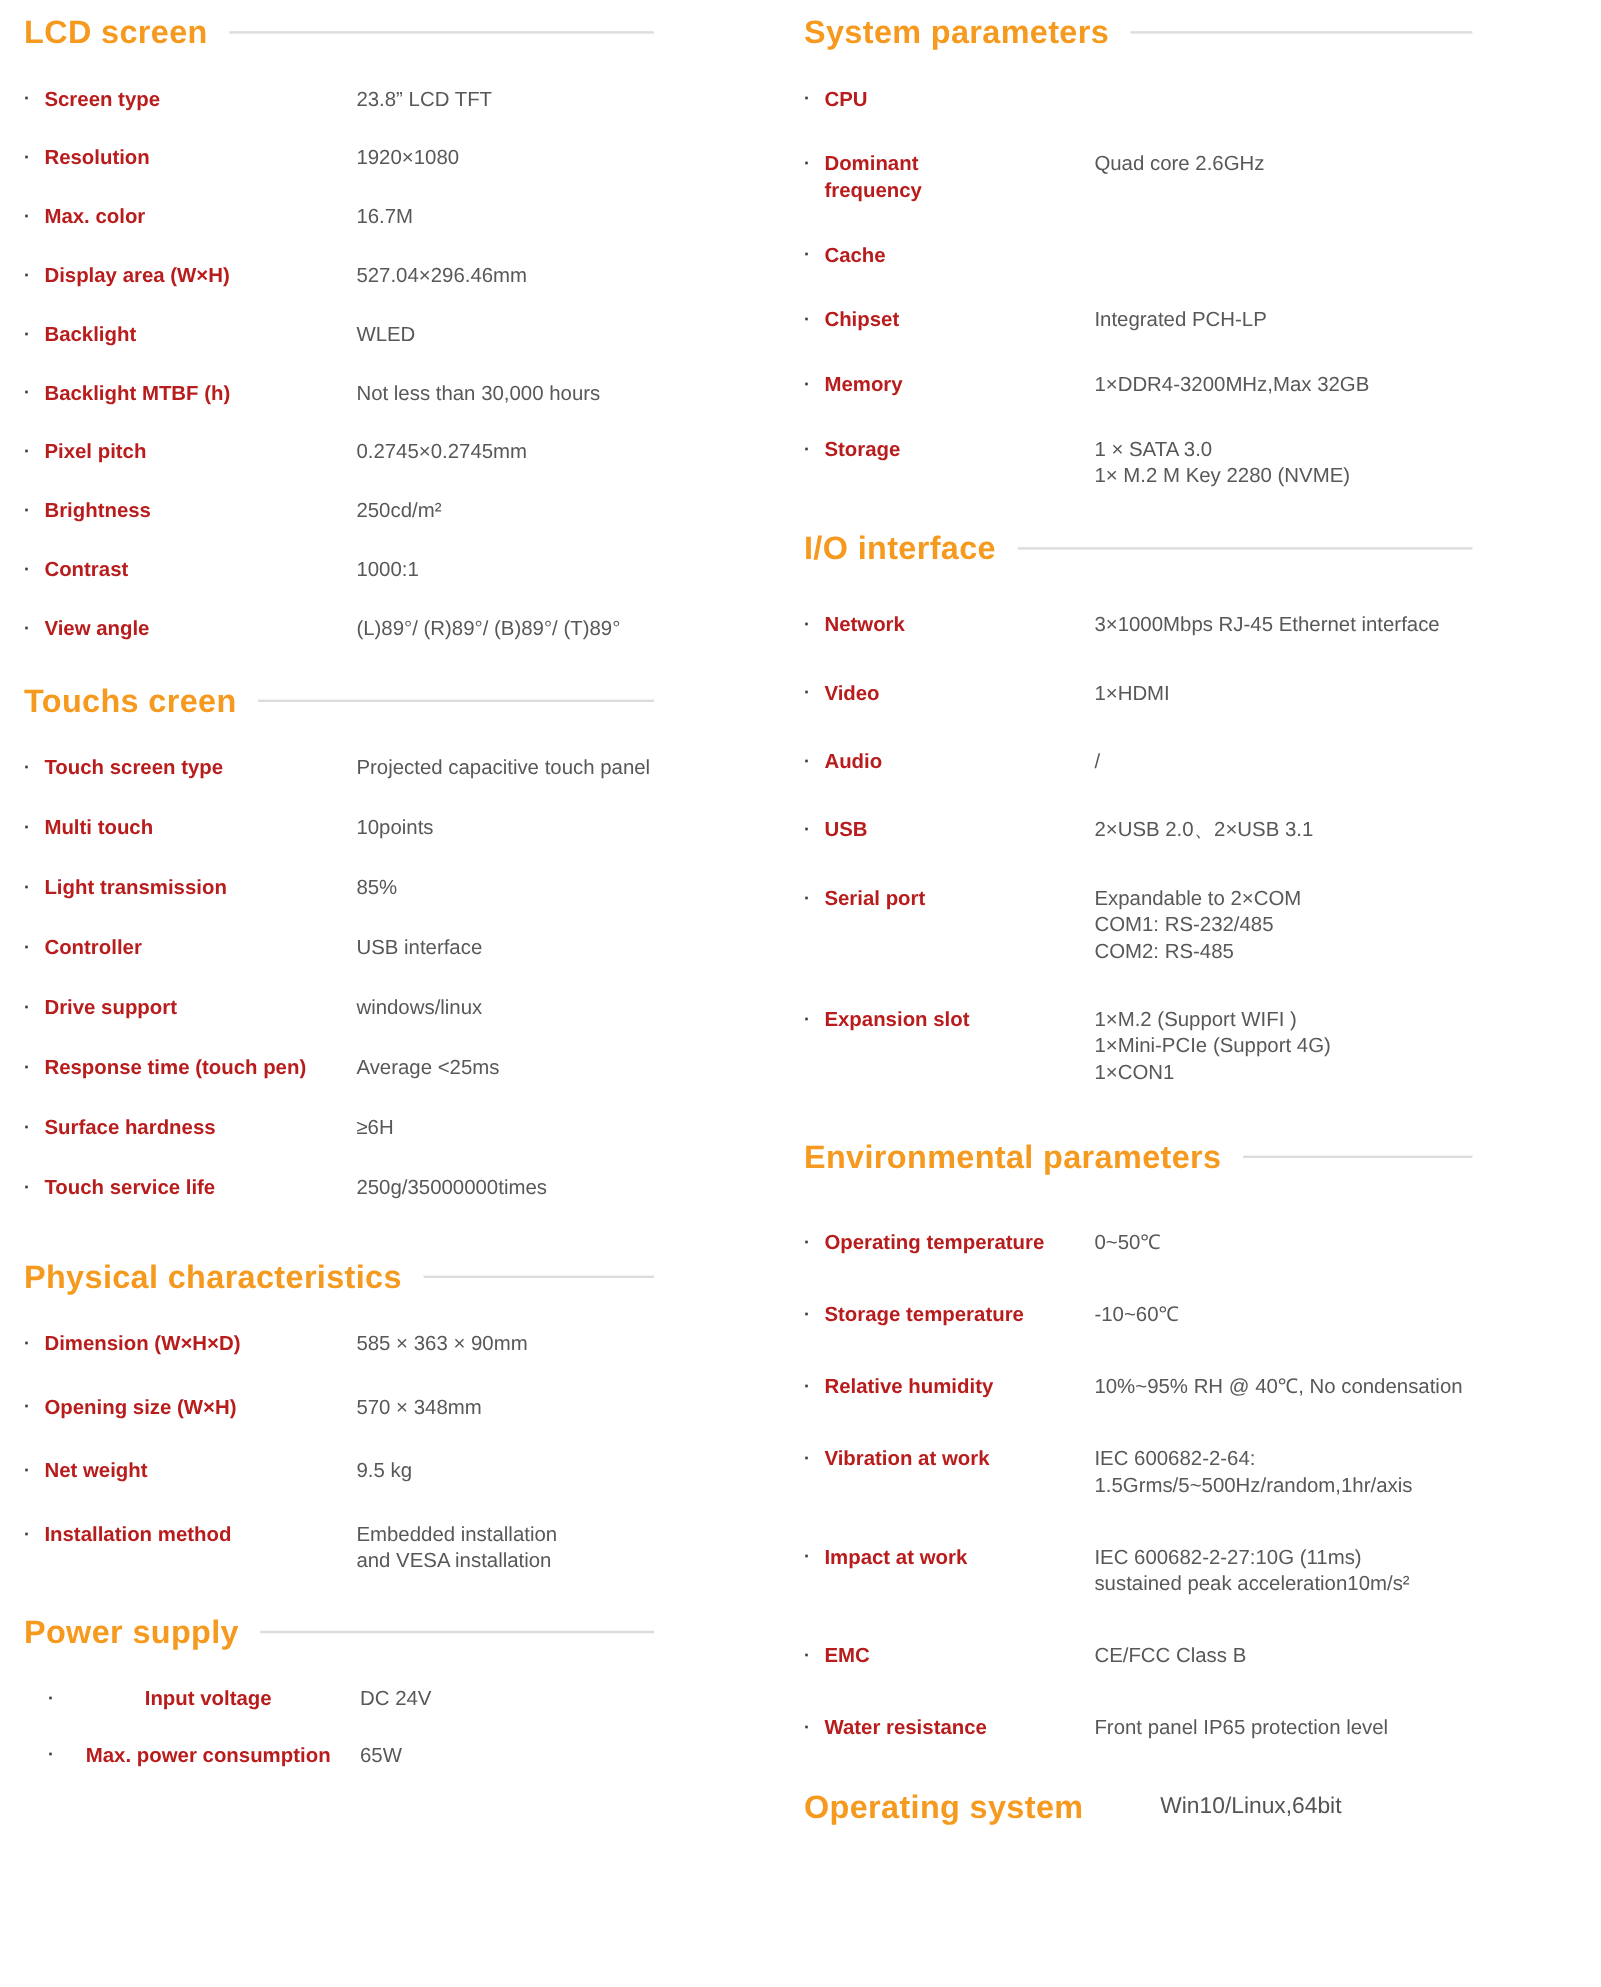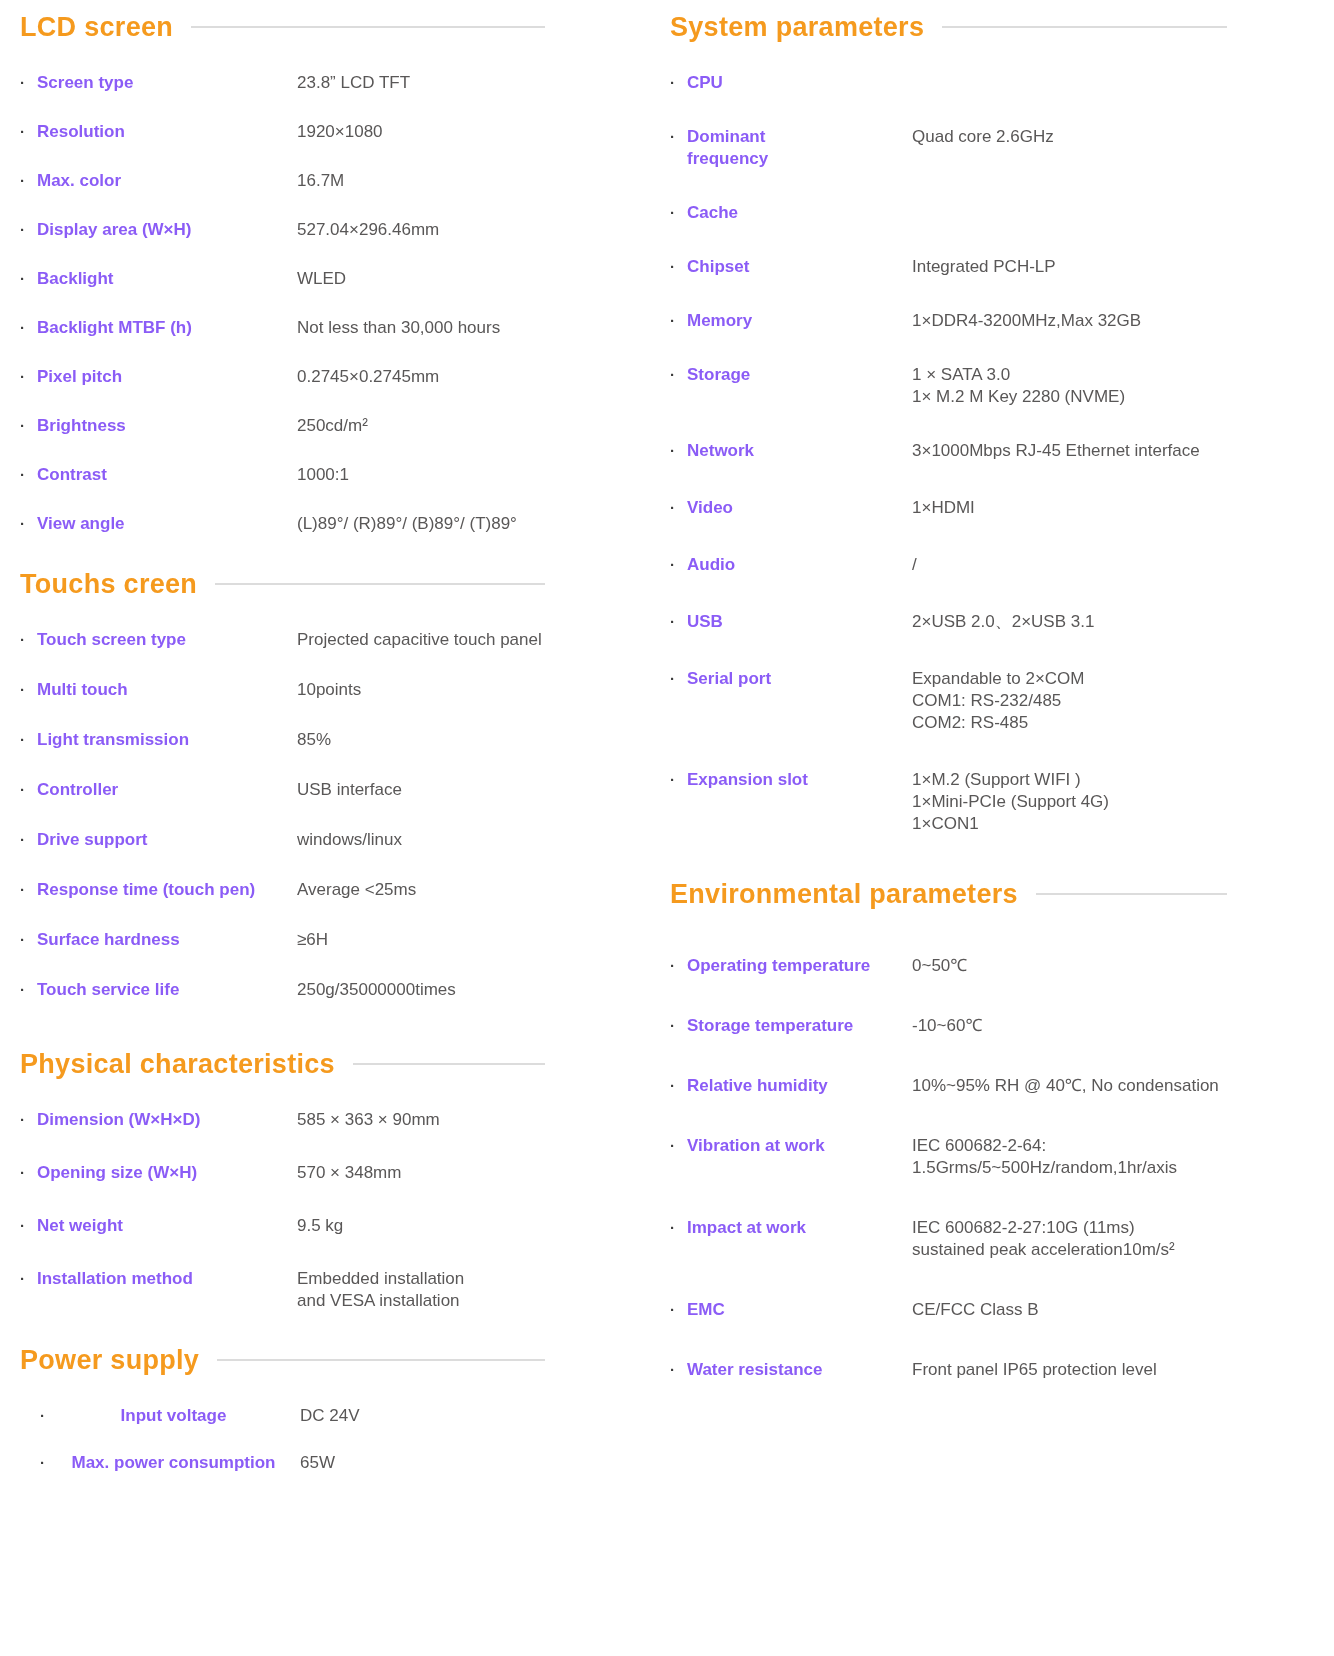--- a/index.html
+++ b/index.html
@@ -20,21 +20,21 @@
   }
   .sec-rule { flex:1; height:2px; background:#DCDCDC; }
   #col-left  .sec-rule { margin-right:100px; }
   #col-right .sec-rule { margin-right:105px; }
 
   .row {
     display:flex; align-items:flex-start;
     font-size:17px; line-height:22px;
   }
   .bullet { width:17px; flex:0 0 17px; font-weight:bold; color:#3B3B3B; font-size:15px; }
-  .label  { font-weight:bold; color:#8b5cf6; white-space:pre-line; padding-right:10px; box-sizing:border-box; }
+  .label  { font-weight:bold; color:#b91c1c; white-space:pre-line; padding-right:10px; box-sizing:border-box; }
   .value  { flex:1; color:#595757; white-space:pre-line; }
 
   #col-left  .label { width:260px; flex:0 0 260px; }
   #col-right .label { width:225px; flex:0 0 225px; }
 
   
   #col-left .row { margin-bottom:27px; }
   #col-left .section:nth-child(2) { margin-top:32px; }
   #col-left .section:nth-child(2) .row { margin-bottom:28px; }
   #col-left .section:nth-child(3) { margin-top:46px; }
@@ -288,20 +288,25 @@
   <div class="row">
     <span class="bullet">·</span>
     <span class="label">Storage</span>
     <span class="value">1 × SATA 3.0
 1× M.2 M Key 2280 (NVME)</span>
   </div>
 </div>
   </div>
 
   <div class="section">
+    <h2 class="sec-title">
+      <span class="sec-title-text">I/O interface</span>
+
+      <span class="sec-rule"></span>
+    </h2>
     <div class="rows">
   <div class="row">
     <span class="bullet">·</span>
     <span class="label">Network</span>
     <span class="value">3×1000Mbps RJ-45 Ethernet interface</span>
   </div>
 
   <div class="row">
     <span class="bullet">·</span>
     <span class="label">Video</span>
@@ -384,14 +389,22 @@
   </div>
 
   <div class="row">
     <span class="bullet">·</span>
     <span class="label">Water resistance</span>
     <span class="value">Front panel IP65 protection level</span>
   </div>
 </div>
   </div>
 
+  <div class="section inline">
+    <h2 class="sec-title">
+      <span class="sec-title-text">Operating system</span>
+      <span class="sec-inline-value">Win10/Linux,64bit</span>
+
+    </h2>
+    <div class="rows"></div>
+  </div>
 </div>
 </div>
 
 </body></html>

